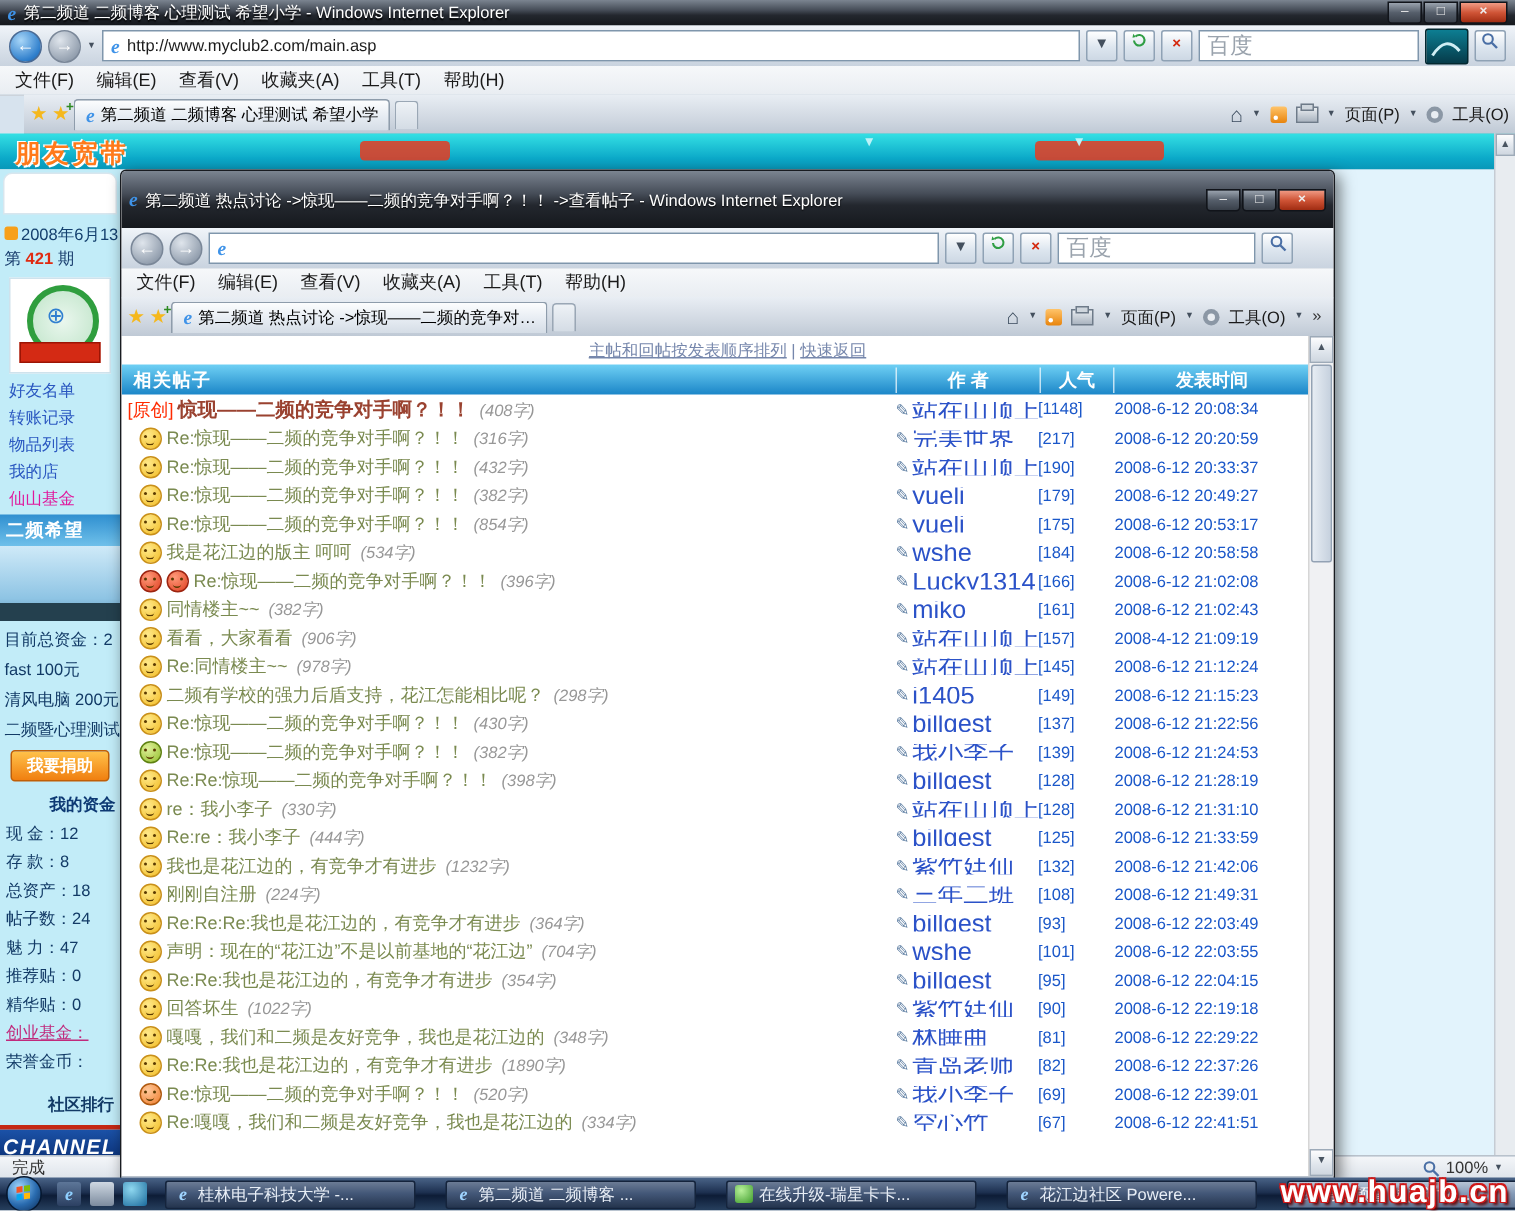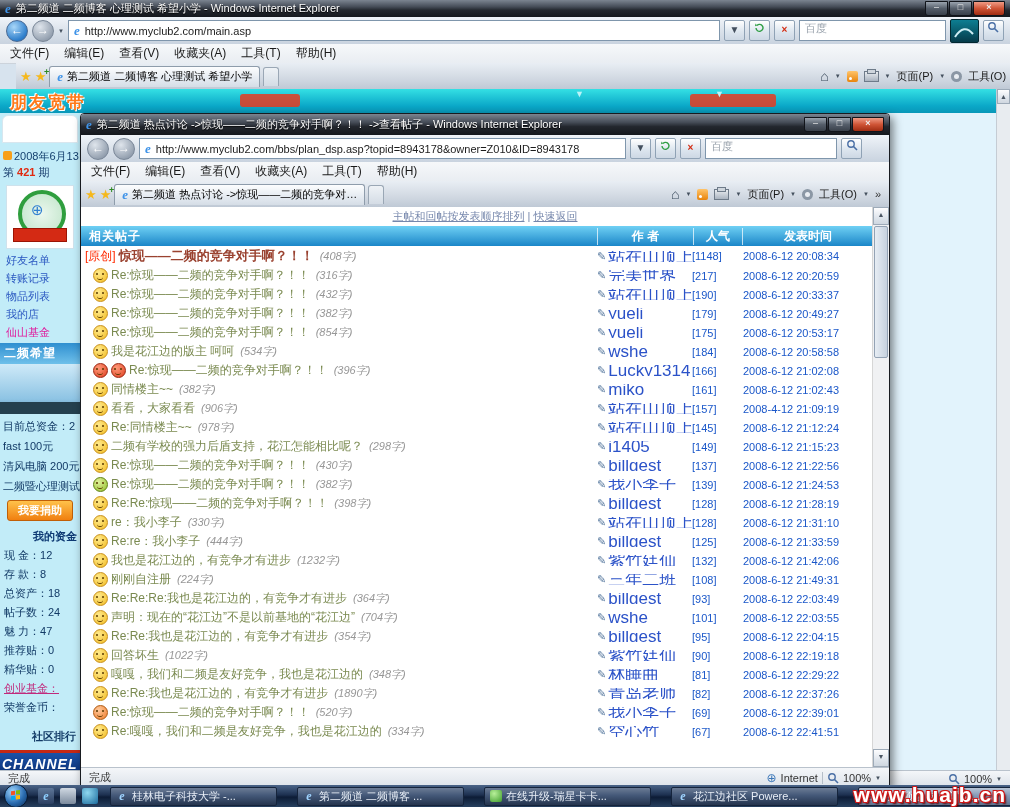--- a/index.html
+++ b/index.html
@@ -28,21 +28,21 @@
     color:#fff;text-align:center;line-height:18px;font-size:12px}
   .navcircle.dis{background:radial-gradient(circle at 35% 30%,#dfe5ec,#97a3b2 70%,#7c8898);border-color:#7a8798}
   .back-i::before{content:"←"} .fwd-i::before{content:"→"}
   .tinydrop{font-size:6px;color:#44505e}
   .tinydrop::before{content:"▼"}
   .addr{background:#fff;border:1px solid #7f96ac;height:19px;display:flex;align-items:center;
     font-size:11px;color:#1c1c1c;padding:0 5px;gap:5px;white-space:nowrap;overflow:hidden}
   .smallbtn{width:19px;height:19px;border:1px solid #8fa2b5;border-radius:2px;flex:0 0 auto;
     background:linear-gradient(#ffffff,#dde6ef 55%,#cdd8e4);text-align:center;line-height:17px;font-size:10px}
   .stop-x{color:#d42a10;font-weight:bold} .stop-x::before{content:"×"}
-  .searchbox{background:#fff;border:1px solid #7f96ac;height:19px;font-size:11px;color:#9aa3ad;
+  .searchbox{background:#fff;border:1px solid #7f96ac;height:19px;font-size:15px;color:#9aa3ad;
     display:flex;padding:0 5px;flex:0 0 auto}
   .mag{display:inline-block;width:12px;height:12px}
 
   .menubar{background:linear-gradient(#f6f8fa,#e9edf2);border-bottom:1px solid #ccd3db;display:flex;gap:15px;
     align-items:center;font-size:12px;color:#1a1a1a;padding:0 10px;height:100%}
   .menuitem{white-space:nowrap}
 
   .tabbar{background:linear-gradient(#e9eef4,#cdd5df 70%,#bfc9d5);display:flex;align-items:center;
     height:100%;padding:0 4px;gap:3px;font-size:11px;border-bottom:1px solid #97a3b2}
   .star{color:#f4b originally} 
@@ -117,21 +117,21 @@
   .stat{margin:4px 0 0 4px;white-space:nowrap;color:#123a66}
   .stat .sk::after{content:"："}
   .stat:nth-child(8) .sk{color:#c02a7c;text-decoration:underline}
   .sb-rank{text-align:right;margin:14px 4px 4px 0;font-weight:bold;color:#123a66;white-space:nowrap}
   .channel{margin-top:6px;background:linear-gradient(#1b52a8,#0a2f74);color:#fff;font-weight:bold;
     font-style:italic;font-size:14px;padding:3px 2px;letter-spacing:1px;border-top:3px solid #c42814;white-space:nowrap}
 
   
   #popup{left:80px;top:113px;width:808px;height:672px;background:#fff;border:1px solid #181b20;
     border-radius:4px 4px 0 0;box-shadow:3px 4px 10px rgba(0,0,0,.5);overflow:hidden}
-  .pw-title{height:21px}
+  .pw-title{height:38px}
   .pw-nav{height:27px}
   .pw-menu{height:19px}
   .pw-tabs{height:26px}
   .pw-content{position:relative;height:560px;background:#fff;overflow:hidden}
   .pw-status{height:19px}
 
   .topnote{height:17px;text-align:center;font-size:11px;color:#7687ac;padding-top:2px}
   .topnote a{color:#7687ac;text-decoration:underline}
   .fhead{background:linear-gradient(#6fd0f4,#1b86c8);color:#fff;font-weight:bold;font-size:12px;
     display:flex;align-items:center;height:20px;margin-right:16px}
@@ -394,21 +394,20 @@
       </span>
     </div>
   </div>
 
   <div class="pw-nav">
     <div class="navbar">
       <span class="navcircle dis back-i"></span>
       <span class="navcircle dis fwd-i"></span>
       <div class="addr" style="width:475px">
         <span class="ie-e"></span>
-        <span>http://www.myclub2.com/bbs/plan_dsp.asp?topid=8943178&amp;owner=Z010&amp;ID=8943178</span>
       </div>
       <span class="smallbtn tinydrop"></span>
       <span class="smallbtn">
         <svg width="11" height="11" viewBox="0 0 11 11">
             <path d="M2 6a3.5 3.5 0 1 0 1-2.6" fill="none" stroke="#2f9e44" stroke-width="1.4"></path>
             <path d="M1.5 1.5 L3.2 3.6 L1 4.2 Z" fill="#2f9e44"></path>
           </svg>
       </span>
       <span class="smallbtn stop-x"></span>
       <div class="searchbox" style="width:120px">

